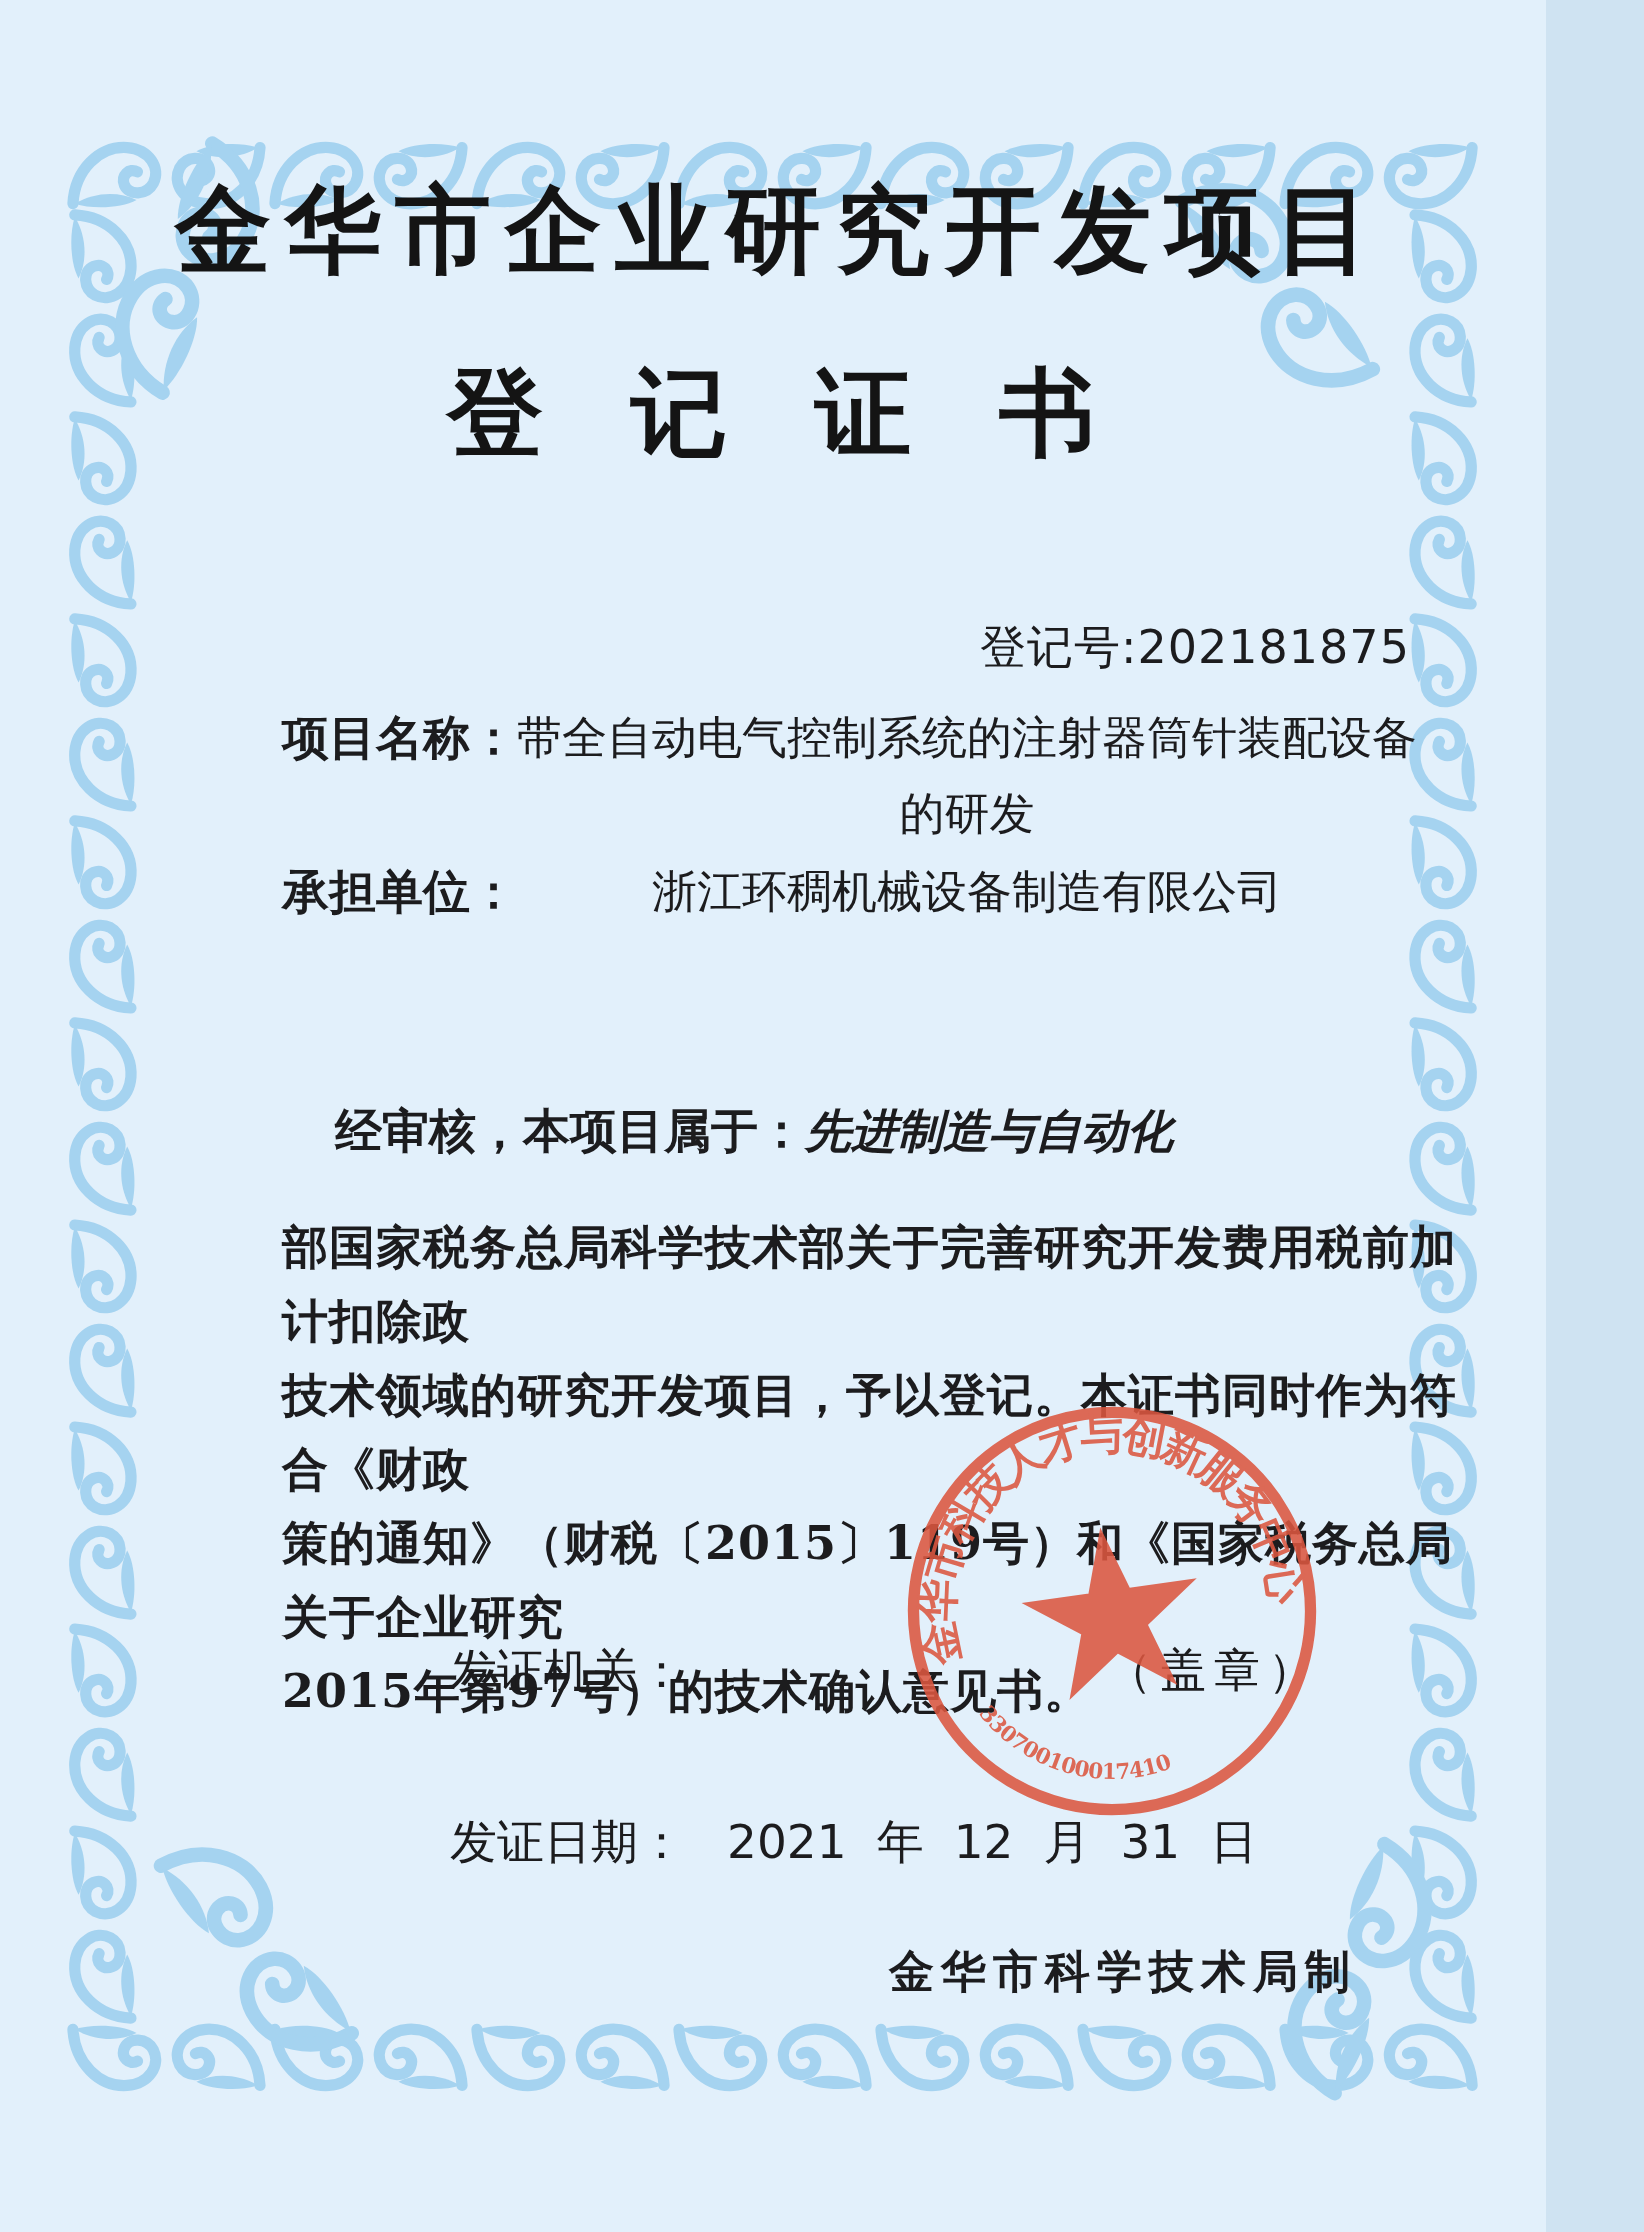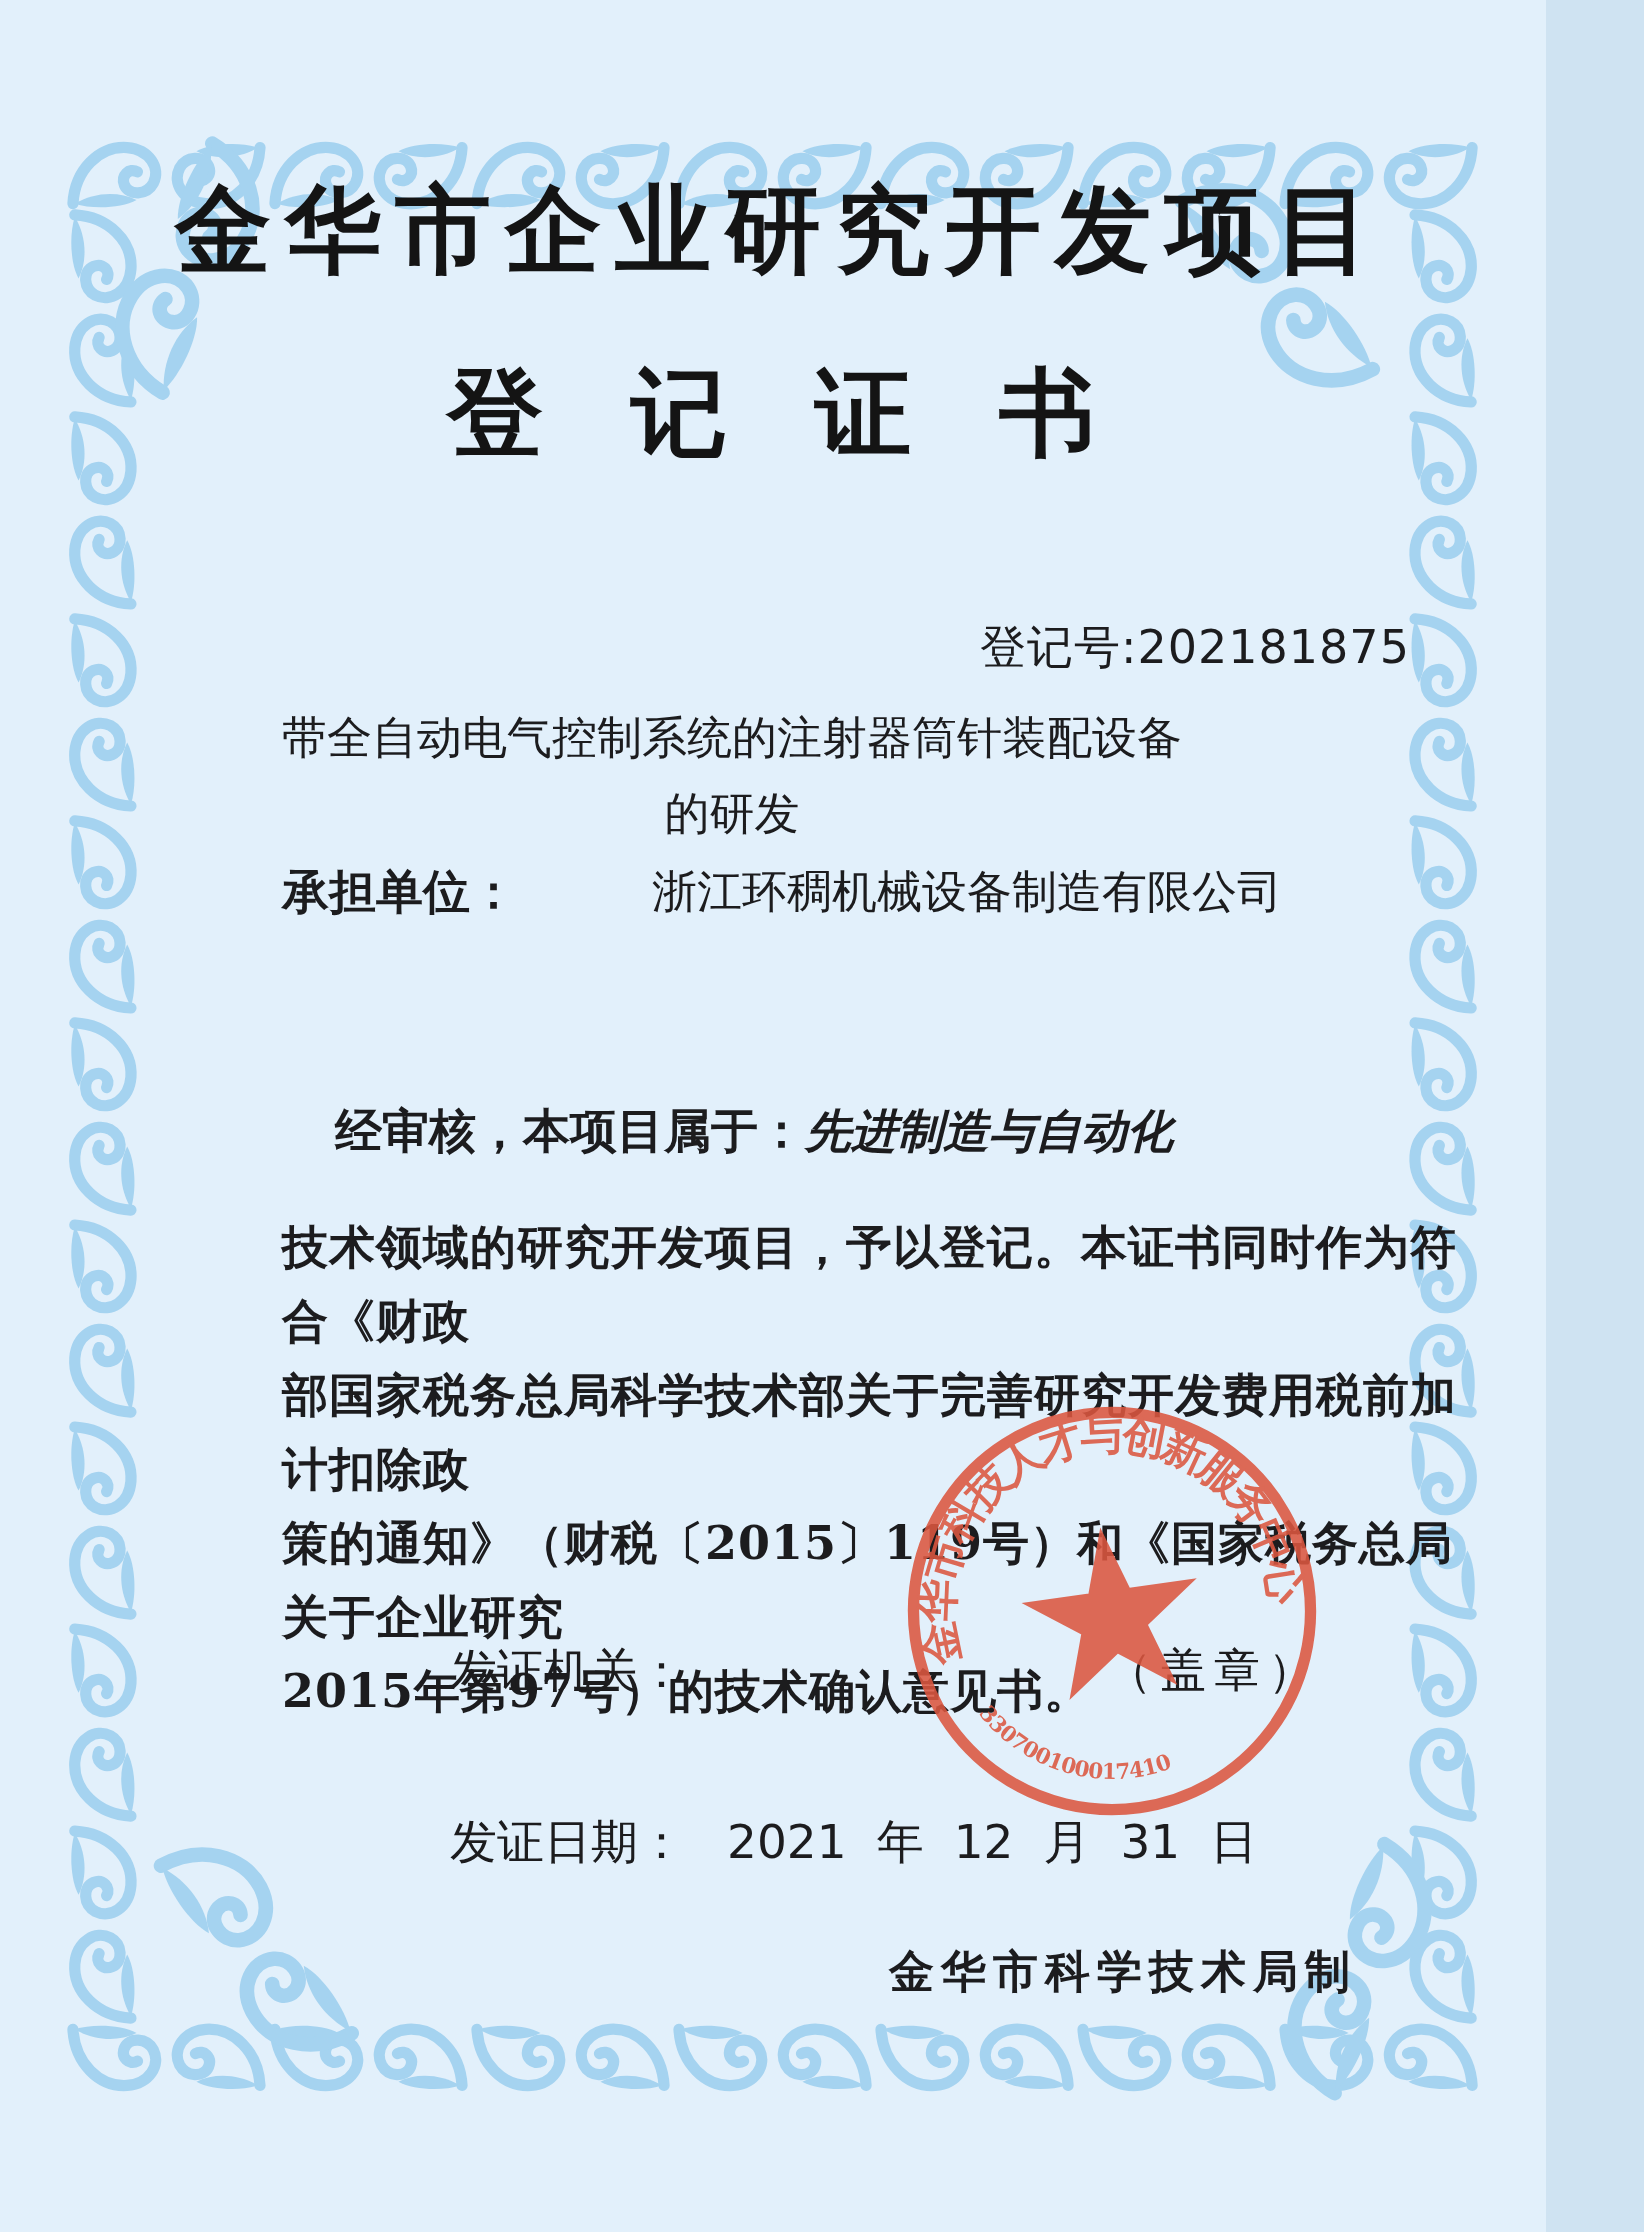--- a/index.html
+++ b/index.html
@@ -128,35 +128,36 @@
   </svg>
 
   <div class="abs title-1">金华市企业研究开发项目</div>
   <div class="abs title-2">登记证书</div>
 
   <div class="abs reg-line sans">
     <span>登记号:</span><span>202181875</span>
   </div>
 
   <div class="abs field-row row-project">
+    <span class="field-label">项目名称：</span>
     <span class="field-value sans">带全自动电气控制系统的注射器筒针装配设备的研发</span>
   </div>
 
   <div class="abs field-row row-undertaker">
     <span class="field-label">承担单位：</span>
     <span class="field-value sans">浙江环稠机械设备制造有限公司</span>
   </div>
 
   <div class="abs review-line">
     <span class="review-prefix">经审核，本项目属于：</span><span class="review-category sans">先进制造与自动化</span>
   </div>
 
   <div class="abs body-par">
+    <div>部国家税务总局科学技术部关于完善研究开发费用税前加计扣除政</div>
     <div>技术领域的研究开发项目，予以登记。本证书同时作为符合《财政</div>
-    <div>部国家税务总局科学技术部关于完善研究开发费用税前加计扣除政</div>
     <div>策的通知》（财税〔2015〕119号）和《国家税务总局关于企业研究</div>
     <div>2015年第97号）的技术确认意见书。</div>
   </div>
 
   <div class="abs issuer-row sans">发证机关：</div>
   <div class="abs stamp-note sans">（盖章）</div>
 
   <svg class="abs seal" viewBox="0 0 420 420">
     <circle cx="210" cy="210" r="193" fill="none" stroke="currentColor" stroke-width="11"></circle>
     <polygon points="210,128 157,290 296,190 124,190 263,290" fill="currentColor"></polygon>

